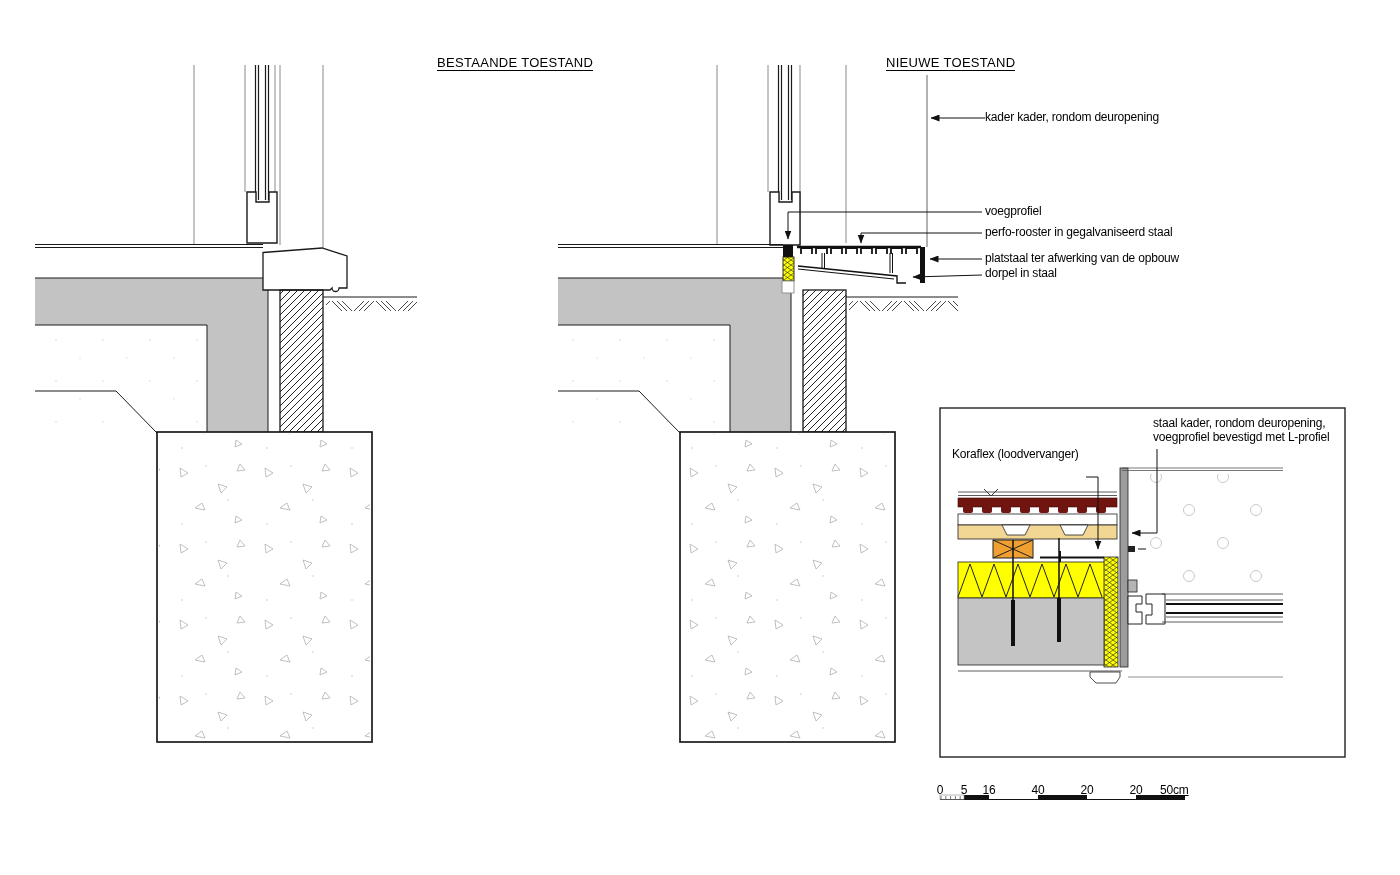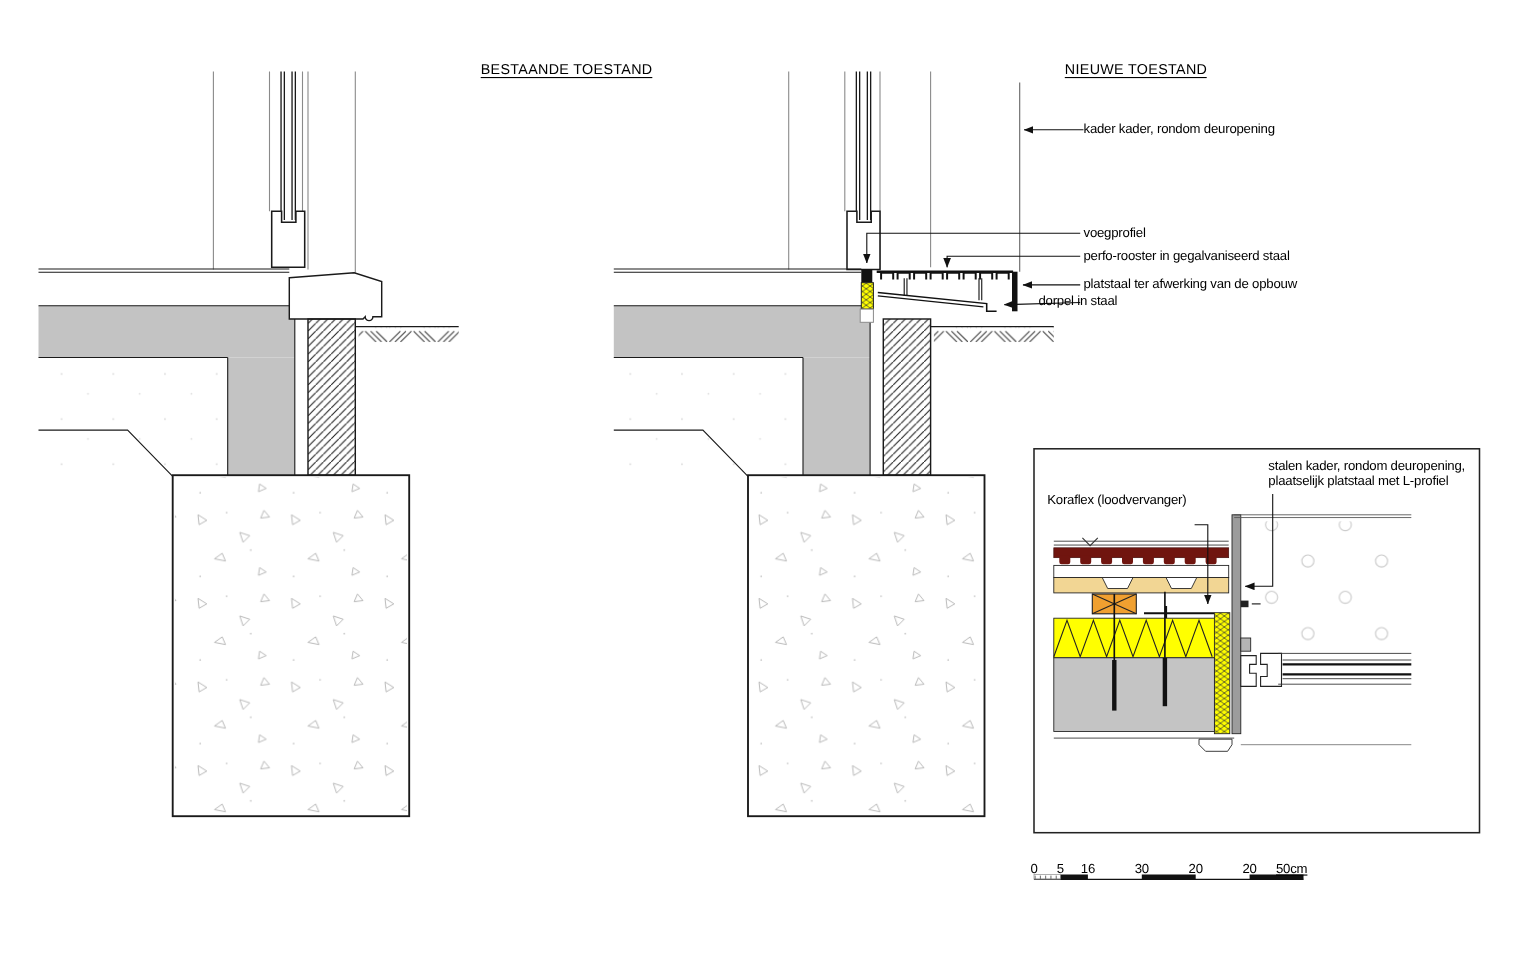--- a/index.html
+++ b/index.html
@@ -204,33 +204,33 @@
     <path d="M940,799.5 H1185" stroke="#111" stroke-width="1.2"></path>
     <rect x="964" y="795" width="25" height="4.5" fill="#111"></rect>
     <rect x="1038" y="795" width="49" height="4.5" fill="#111"></rect>
     <rect x="1136" y="795" width="49" height="4.5" fill="#111"></rect>
     <path d="M941,796 V799 M945.8,796 V799 M950.6,796 V799 M955.4,796 V799 M960.2,796 V799" stroke="#555" stroke-width="0.8"></path>
     <rect x="940" y="795" width="24" height="4.5" fill="none" stroke="#888" stroke-width="0.6"></rect>
   </g>
 </svg>
 
 <div class="lbl title" style="left:437px;top:56px">BESTAANDE TOESTAND</div>
-<div class="lbl title" style="left:968px;top:56px">NIEUWE TOESTAND</div>
+<div class="lbl title" style="left:886px;top:56px">NIEUWE TOESTAND</div>
 
 <div class="lbl" style="left:985px;top:111px">kader kader, rondom deuropening</div>
 <div class="lbl" style="left:985px;top:205px">voegprofiel</div>
 <div class="lbl" style="left:985px;top:226px">perfo-rooster in gegalvaniseerd staal</div>
 <div class="lbl" style="left:985px;top:252px">platstaal ter afwerking van de opbouw</div>
-<div class="lbl" style="left:944px;top:267px">dorpel in staal</div>
-
-<div class="lbl" style="left:1153px;top:417px">stalen kader, rondom deuropening,</div>
-<div class="lbl" style="left:1153px;top:431px">plaatselijk platstaal met L-profiel</div>
+<div class="lbl" style="left:985px;top:267px">dorpel in staal</div>
+
+<div class="lbl" style="left:1153px;top:417px">staal kader, rondom deuropening,</div>
+<div class="lbl" style="left:1153px;top:431px">voegprofiel bevestigd met L-profiel</div>
 <div class="lbl" style="left:952px;top:448px">Koraflex (loodvervanger)</div>
 
 <div class="lbl scale-num" style="left:940px;top:784px">0</div>
 <div class="lbl scale-num" style="left:964px;top:784px">5</div>
 <div class="lbl scale-num" style="left:989px;top:784px">16</div>
-<div class="lbl scale-num" style="left:1038px;top:784px">30</div>
+<div class="lbl scale-num" style="left:1038px;top:784px">40</div>
 <div class="lbl scale-num" style="left:1087px;top:784px">20</div>
 <div class="lbl scale-num" style="left:1136px;top:784px">20</div>
 <div class="lbl scale-num last" style="left:1160px;top:784px">50cm</div>
 
 </div>
 
 </body></html>

